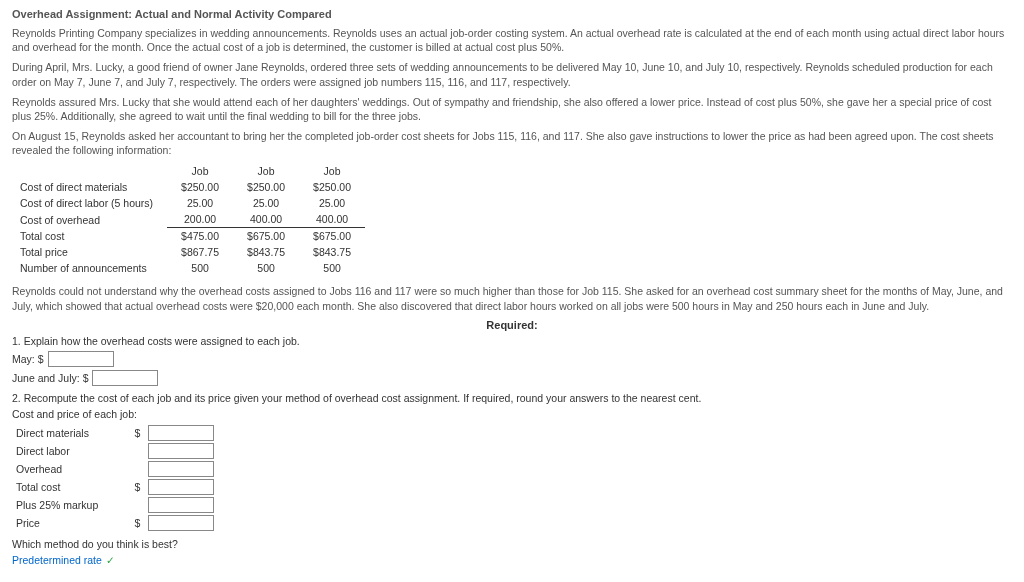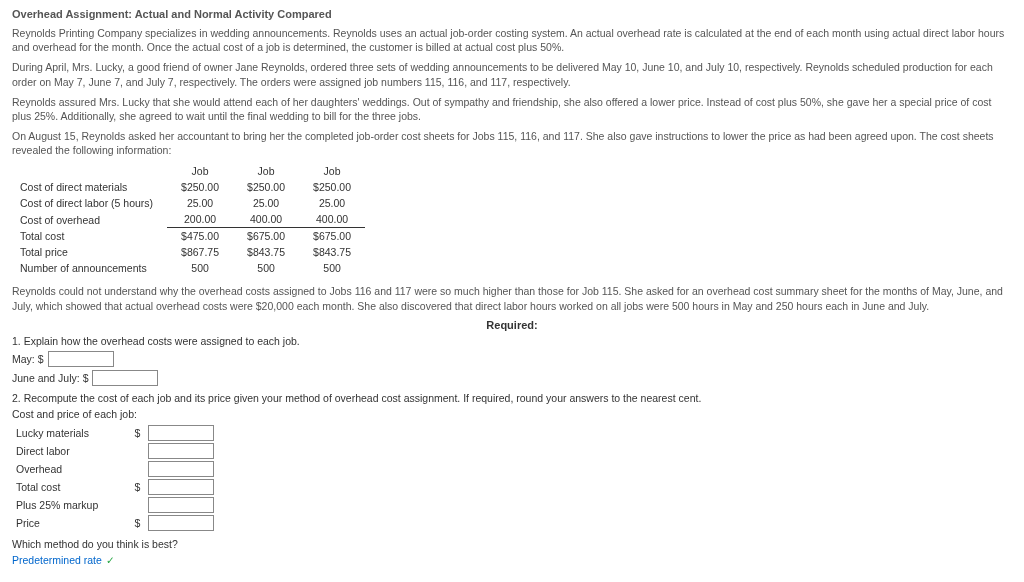--- a/index.html
+++ b/index.html
@@ -133,21 +133,21 @@
   <input class="box" style="">
 </div>
 
 <div class="q" style="margin-top:6px">2. Recompute the cost of each job and its price given your method of overhead cost assignment. If required, round your answers to the nearest cent.</div>
 
 <div class="q">Cost and price of each job:</div>
 
 <table class="recomp">
   <tbody>
       <tr>
-    <td class="lbl">Lucky materials</td>
+    <td class="lbl">Direct materials</td>
     <td class="dollar">$</td>
     <td><input class="box" style=""></td>
   </tr>
   <tr>
     <td class="lbl">Direct labor</td>
     <td></td>
     <td><input class="box" style=""></td>
   </tr>
   <tr>
     <td class="lbl">Overhead</td>

